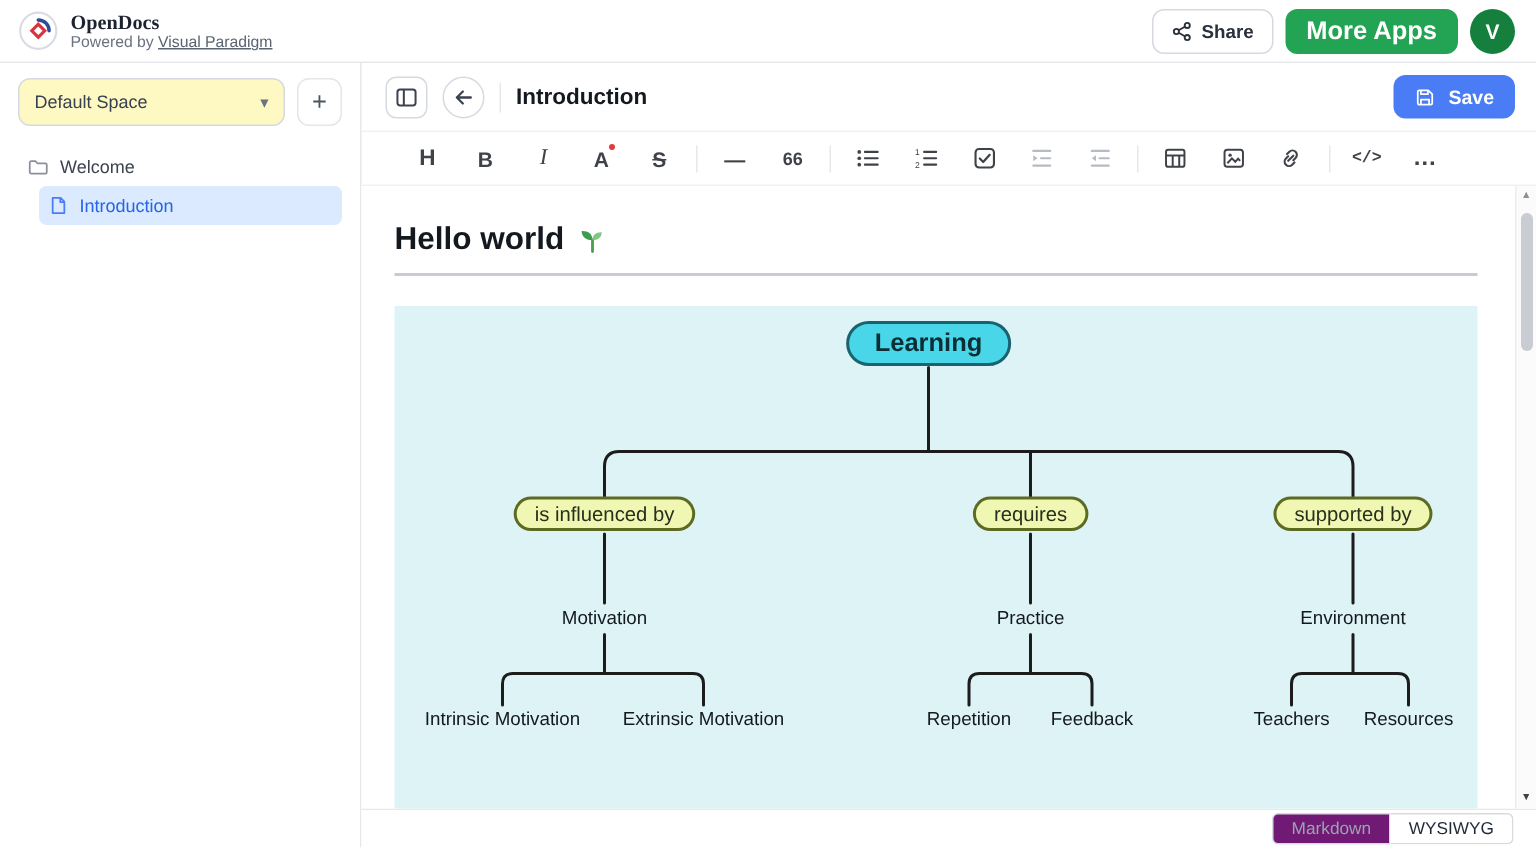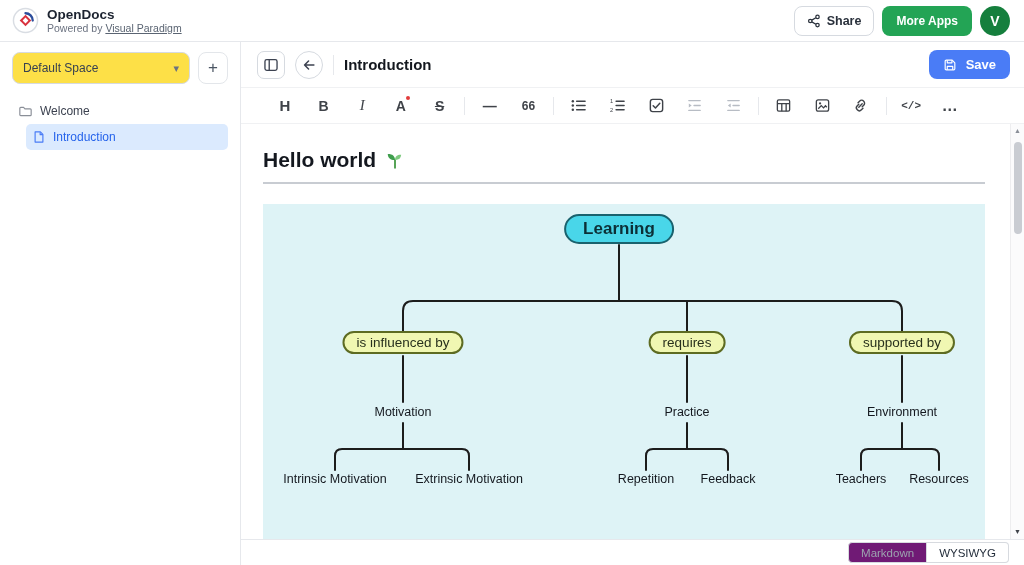--- a/index.html
+++ b/index.html
@@ -3,36 +3,36 @@
 <meta charset="utf-8">
 <style>
   * { box-sizing: border-box; margin: 0; padding: 0; }
   html, body { width: 1024px; height: 565px; }
   body { font-family: "Liberation Sans", sans-serif; background: #fff; color: #1f2430; overflow: hidden; }
   button { font-family: inherit; background: none; border: none; cursor: pointer; }
 
   
   .header { height: 42px; display: flex; align-items: center; padding: 0 14px 0 12px; border-bottom: 1px solid #e6e8ec; gap: 8px; }
   .app-title-block { line-height: 1.15; }
-  .app-name { font-size: 13.5px; font-weight: 700; color: #1c2330; }
+  .app-name { font-size: 13.5px; font-weight: 700; color: #1c2330; font-family: Liberation Serif, serif; }
   .powered { font-size: 10.5px; color: #6b7280; }
   .vp-link { color: #5a6472; text-decoration: underline; cursor: pointer; }
   .spacer { flex: 1; }
   .share-btn { display: flex; align-items: center; gap: 6px; height: 30px; padding: 0 12px; border: 1px solid #d6dae0; border-radius: 8px; background: #fff; font-size: 12.5px; font-weight: 600; color: #2a313c; }
-  .more-apps-btn { height: 30px; padding: 0 14px; border-radius: 8px; background: #23a455; color: #fff; font-size: 12px; font-weight: 600; }
+  .more-apps-btn { height: 30px; padding: 0 14px; border-radius: 8px; background: #23a455; color: #fff; font-size: 17px; font-weight: 600; }
   .avatar { width: 30px; height: 30px; border-radius: 50%; background: #157f3d; color: #fff; font-weight: 700; font-size: 14px; display: flex; align-items: center; justify-content: center; cursor: pointer; }
 
   
   .app-body { display: flex; height: 523px; }
   .sidebar { width: 241px; border-right: 1px solid #e6e8ec; padding: 10px 12px; flex-shrink: 0; }
   .main { flex: 1; display: flex; flex-direction: column; min-width: 0; }
 
   
   .sidebar-top-row { display: flex; gap: 8px; margin-bottom: 10px; }
-  .space-select { flex: 1; height: 32px; border: 1px solid #d6dae0; border-radius: 8px; display: flex; align-items: center; justify-content: space-between; padding: 0 10px; font-size: 12px; color: #374151; cursor: pointer; background: #fde047; }
+  .space-select { flex: 1; height: 32px; border: 1px solid #d6dae0; border-radius: 8px; display: flex; align-items: center; justify-content: space-between; padding: 0 10px; font-size: 12px; color: #374151; cursor: pointer; background: #fef9c3; }
   .chev { color: #6b7280; font-size: 11px; }
   .add-btn { width: 30px; height: 32px; border: 1px solid #e3e6ea; border-radius: 8px; font-size: 17px; color: #4b5563; background: #fff; }
   .search-box { height: 32px; border: 1px solid #d6dae0; border-radius: 8px; display: flex; align-items: center; gap: 7px; padding: 0 10px; background: #fff; }
   .search-input { border: none; outline: none; flex: 1; font-size: 12px; color: #374151; font-family: inherit; background: transparent; }
   .search-input::placeholder { color: #9aa0a8; }
   .tree { margin-top: 14px; }
   .tree-row { display: flex; align-items: center; gap: 7px; height: 26px; padding: 0 6px; border-radius: 5px; font-size: 12px; color: #3c4250; cursor: pointer; }
   .tree-row.child { margin-left: 14px; }
   .tree-row.selected { background: #dbeafe; color: #2563eb; }
 

